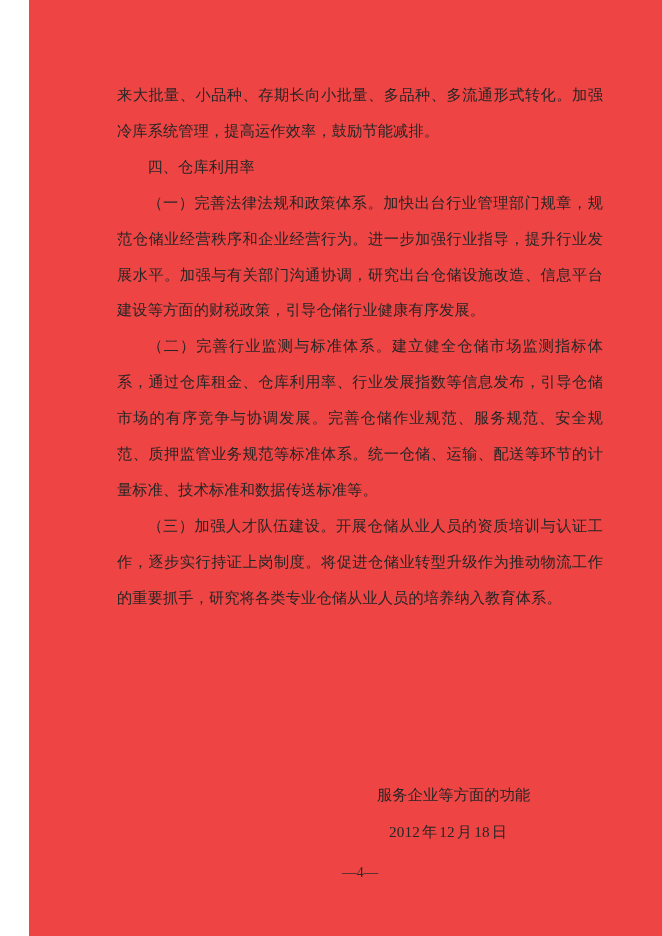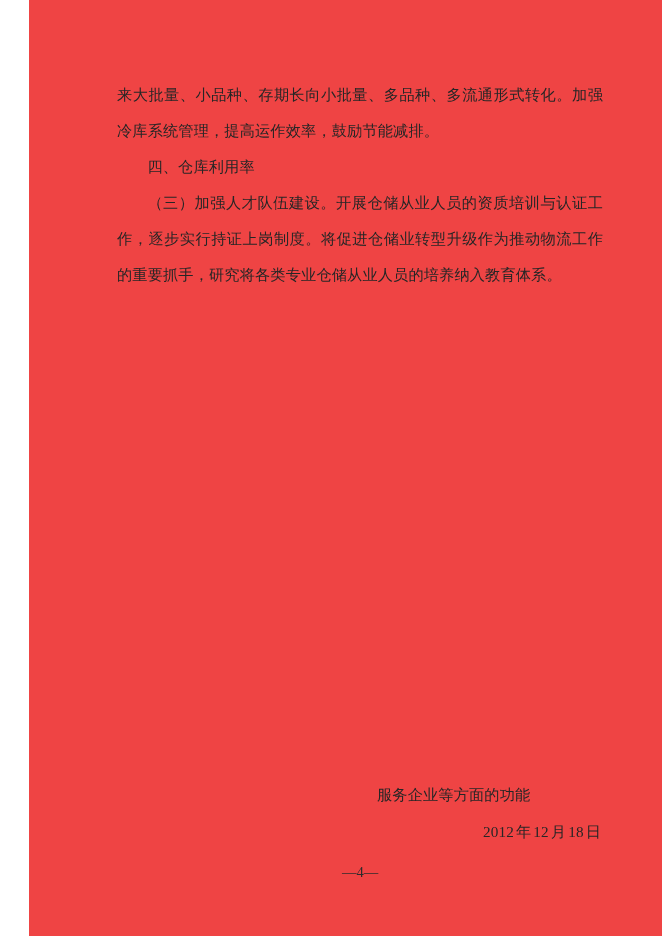--- a/index.html
+++ b/index.html
@@ -52,21 +52,20 @@
     font-size: 15.2px;
     line-height: 35.9px;
     color: #262626;
     padding-left: 260px;
     letter-spacing: 0.15px;
     white-space: nowrap;
   }
   .sig-line.date {
     padding-left: 272px;
     font-family: "Liberation Serif", "DejaVu Serif", serif;
-    text-align: right;
   }
   .sig-line.date .cjk {
     font-family: "DejaVu Serif", "Liberation Serif", serif;
     padding: 0 2px;
   }
   .page-footer {
     position: absolute;
     left: 0;
     top: 862px;
     width: 662px;
@@ -81,20 +80,22 @@
   }
 </style>
 </head>
 <body>
 
 <div class="page">
 
   <div class="doc-body">
     <p class="para">来大批量、小品种、存期长向小批量、多品种、多流通形式转化。加强冷库系统管理，提高运作效率，鼓励节能减排。</p>
     <p class="para indent">四、仓库利用率</p>
+    <p class="para indent">（一）完善法律法规和政策体系。加快出台行业管理部门规章，规范仓储业经营秩序和企业经营行为。进一步加强行业指导，提升行业发展水平。加强与有关部门沟通协调，研究出台仓储设施改造、信息平台建设等方面的财税政策，引导仓储行业健康有序发展。</p>
+    <p class="para indent">（二）完善行业监测与标准体系。建立健全仓储市场监测指标体系，通过仓库租金、仓库利用率、行业发展指数等信息发布，引导仓储市场的有序竞争与协调发展。完善仓储作业规范、服务规范、安全规范、质押监管业务规范等标准体系。统一仓储、运输、配送等环节的计量标准、技术标准和数据传送标准等。</p>
     <p class="para indent">（三）加强人才队伍建设。开展仓储从业人员的资质培训与认证工作，逐步实行持证上岗制度。将促进仓储业转型升级作为推动物流工作的重要抓手，研究将各类专业仓储从业人员的培养纳入教育体系。</p>
   </div>
 
   <div class="sig-block">
     <p class="sig-line">服务企业等方面的功能</p>
     <p class="sig-line date"><span>2012</span><span class="cjk">年</span><span>12</span><span class="cjk">月</span><span>18</span><span class="cjk">日</span></p>
   </div>
 
   <div class="page-footer">
     <span class="page-number">—4—</span>

